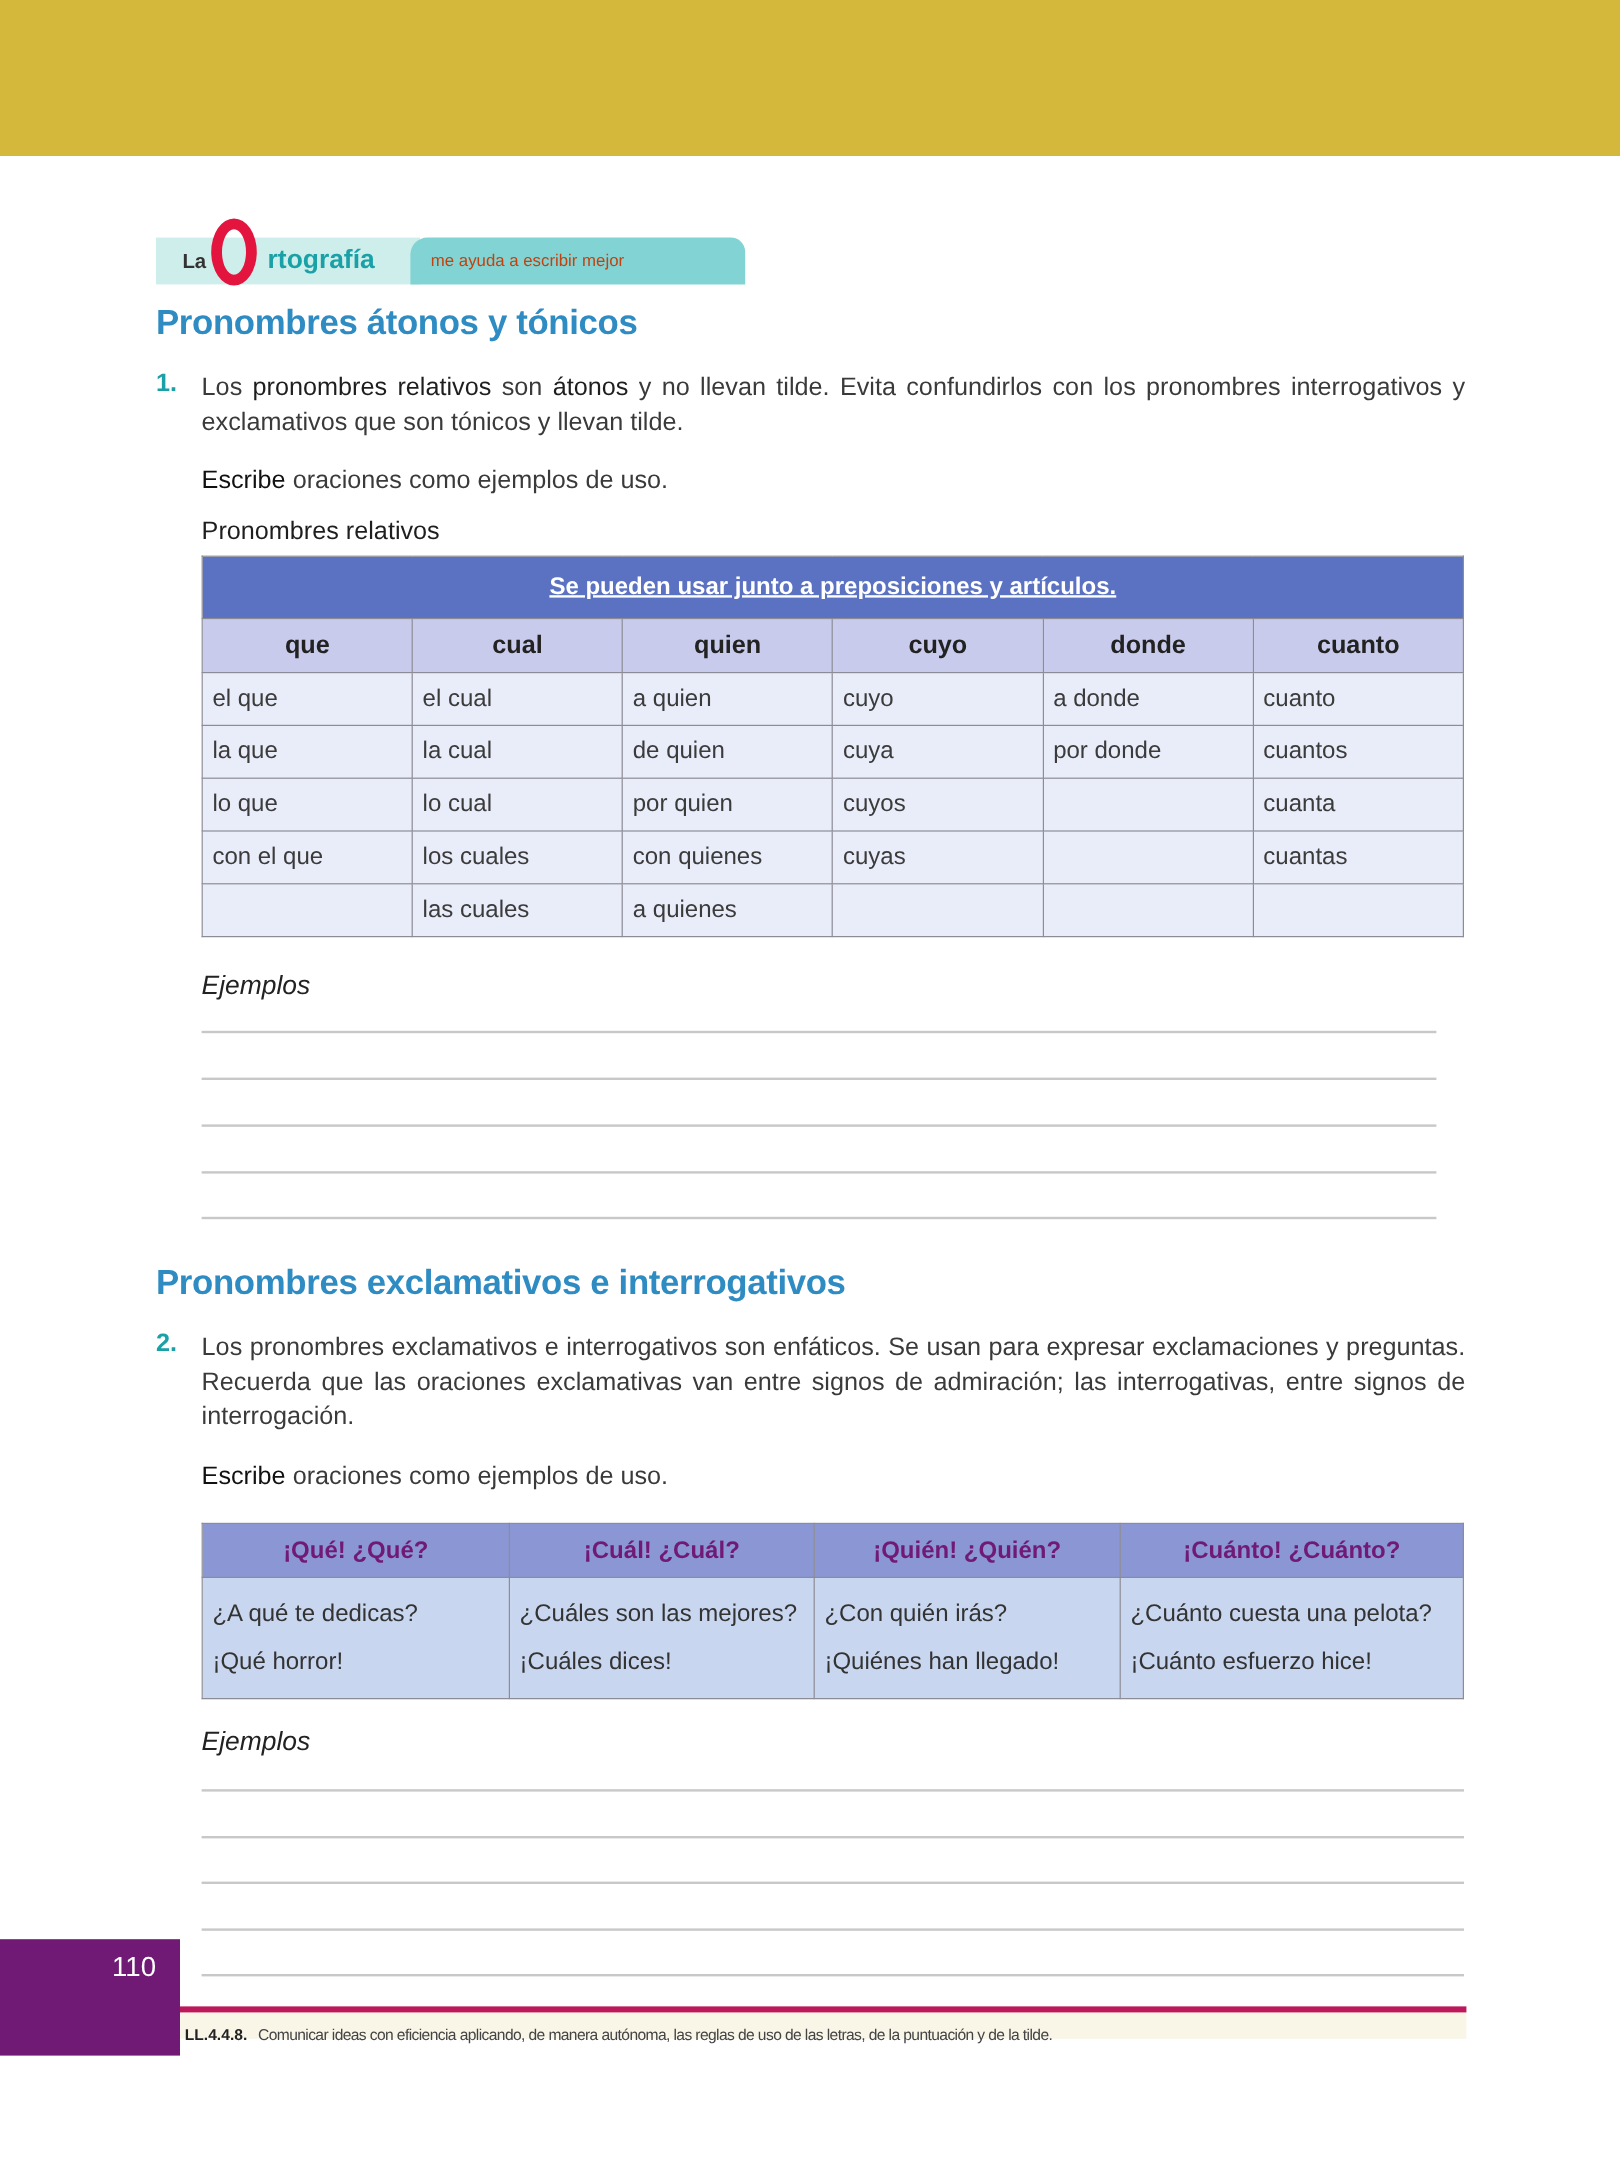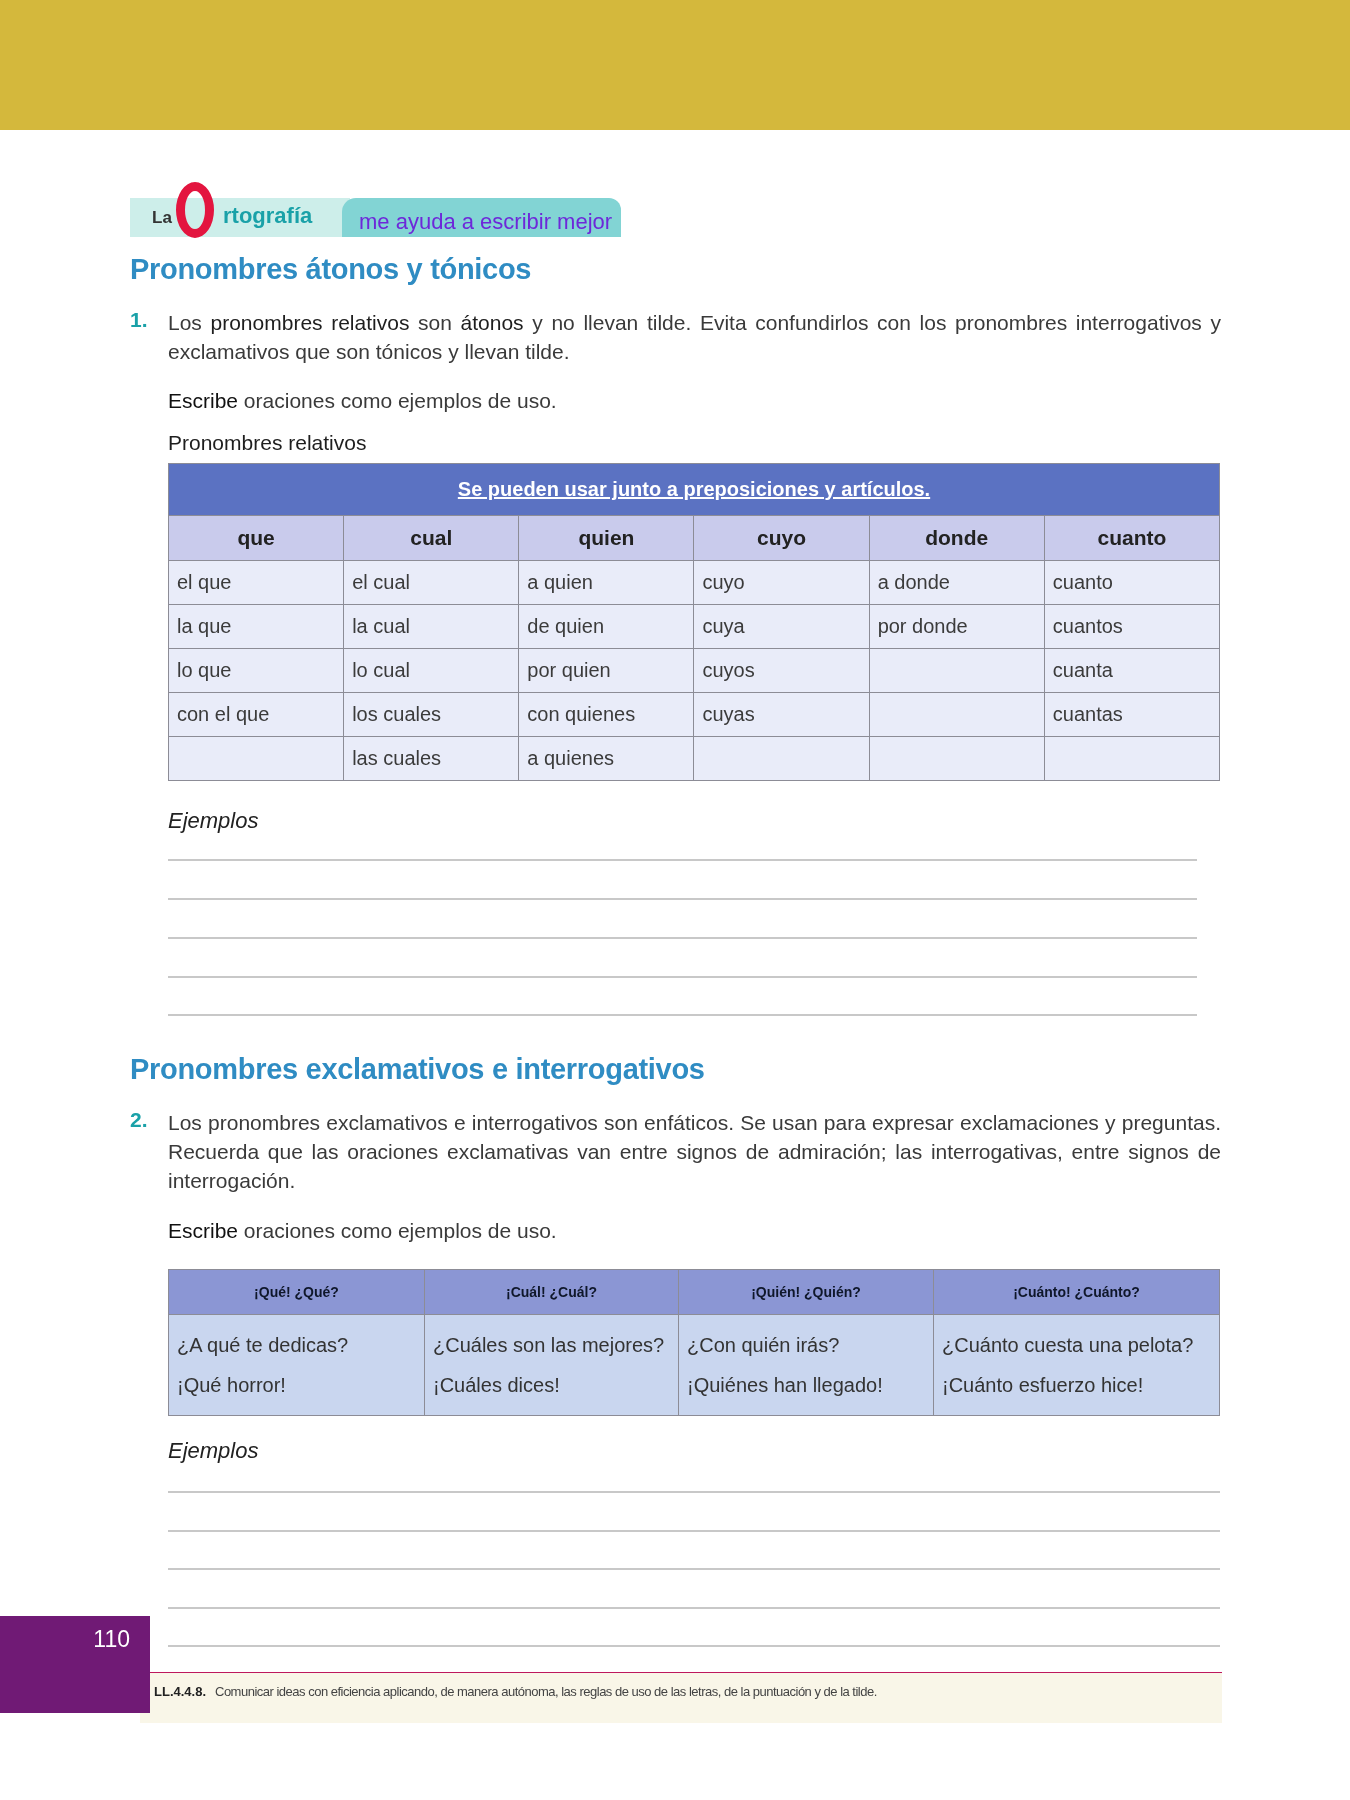--- a/index.html
+++ b/index.html
@@ -8,21 +8,21 @@
 
   .top-band { position: absolute; left: 0; top: 0; width: 1350px; height: 130px; background: #d4b83c; }
 
   
   .banner { position: absolute; left: 130px; top: 198px; height: 39px; width: 491px; }
   .banner .left { position: absolute; left: 0; top: 0; width: 220px; height: 39px; background: #cdeeea; }
   .banner .right { position: absolute; left: 212px; top: 0; width: 279px; height: 39px; background: #82d4d4; border-top-left-radius: 14px; border-top-right-radius: 12px; }
   .banner .la { position: absolute; left: 22px; top: 10px; font-size: 17px; color: #333; font-weight: bold; }
   .banner .big-o { position: absolute; left: 46px; top: -16px; width: 38px; height: 56px; border: 9px solid #e3153f; border-radius: 50%; }
   .banner .rtog { position: absolute; left: 93px; top: 5px; font-size: 22px; font-weight: bold; color: #1aa1a8; }
-  .banner .sub { position: absolute; left: 229px; top: 11px; font-size: 22px; color: #6d28d9; }
+  .banner .sub { position: absolute; left: 229px; top: 11px; font-size: 14px; color: #c2410c; }
 
   h2.section-title { position: absolute; left: 130px; font-size: 29px; font-weight: bold; color: #2f8cc3; letter-spacing: -0.3px; }
 
   .para { position: absolute; left: 168px; width: 1053px; font-size: 21px; line-height: 29px; color: #3a3a3a; text-align: justify; }
   .para b { color: #1e1e1e; font-weight: normal; }
   .num { position: absolute; left: 130px; font-size: 21px; font-weight: bold; color: #1aa1a8; }
 
   .instr { position: absolute; left: 168px; font-size: 21px; color: #3a3a3a; }
   .instr b { font-weight: normal; color: #111; }
 
@@ -30,27 +30,27 @@
 
   
   .t1 { position: absolute; left: 168px; top: 463px; width: 1052px; border-collapse: collapse; table-layout: fixed; }
   .t1 td, .t1 th { border: 1.5px solid #8c8c96; font-size: 20px; padding: 0 8px; }
   .t1 .cap { background: #5b72c2; color: #fff; font-weight: bold; height: 52px; text-align: center; font-size: 20px; text-decoration: underline; }
   .t1 .hd { background: #c9cbec; color: #222; font-weight: bold; height: 45px; text-align: center; font-size: 21px; }
   .t1 .bd { background: #e9ecf9; color: #3b3b3b; height: 44px; text-align: left; }
 
   
   .t2 { position: absolute; left: 168px; top: 1269px; width: 1051px; border-collapse: collapse; table-layout: fixed; }
-  .t2 th { background: #8b96d4; color: #0f172a; font-weight: bold; height: 45px; font-size: 14px; border: 1.5px solid #8c8c96; text-align: center; }
+  .t2 th { background: #8b96d4; color: #701a75; font-weight: bold; height: 45px; font-size: 20px; border: 1.5px solid #8c8c96; text-align: center; }
   .t2 td { background: #c9d6ef; color: #333; font-size: 20px; border: 1.5px solid #8c8c96; padding: 10px 8px 10px 8px; vertical-align: top; line-height: 40px; }
 
   .ejemplos { position: absolute; left: 168px; font-size: 22px; font-style: italic; color: #222; }
   .wline { position: absolute; left: 168px; height: 2px; background: #c8c8c8; }
 
-  .footer { position: absolute; left: 140px; top: 1672px; width: 1082px; height: 51px; background: #f9f6e8; border-top: 1px solid #be185d; }
+  .footer { position: absolute; left: 140px; top: 1672px; width: 1082px; height: 27px; background: #f9f6e8; border-top: 5px solid #be185d; }
   .footer .code { position: absolute; left: 14px; top: 11px; font-size: 13px; font-weight: bold; color: #222; }
   .footer .desc { position: absolute; left: 75px; top: 11px; font-size: 13px; color: #444; letter-spacing: -0.5px; }
 
   .pagetab { position: absolute; left: 0; top: 1616px; width: 150px; height: 97px; background: #701a75; }
   .pagetab span { position: absolute; right: 20px; top: 10px; font-size: 23px; color: #fff; }
 </style>
 </head>
 <body>
 
 <div class="top-band"></div>

